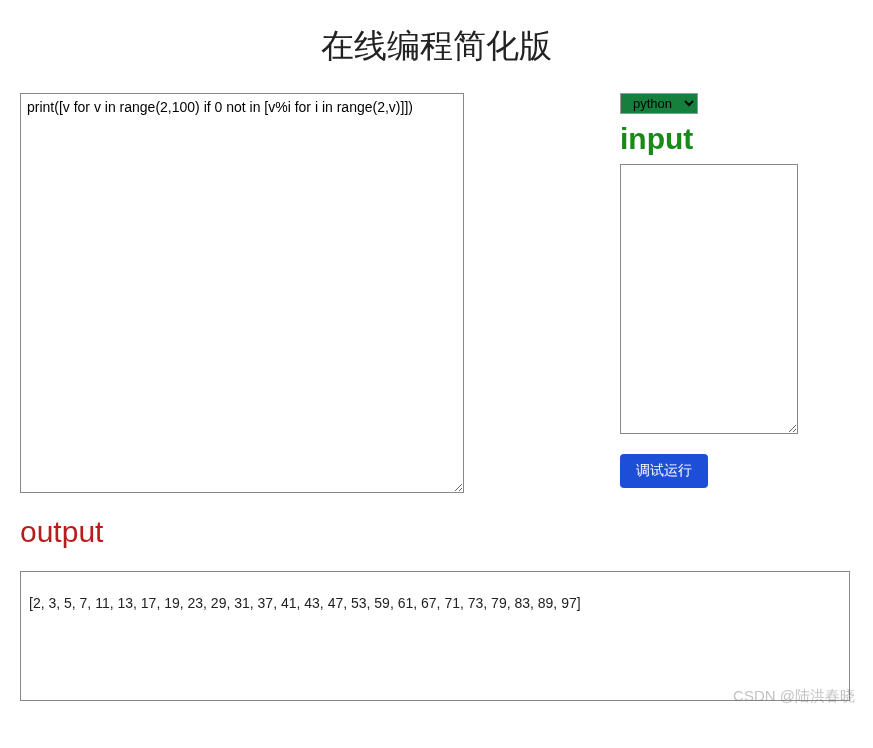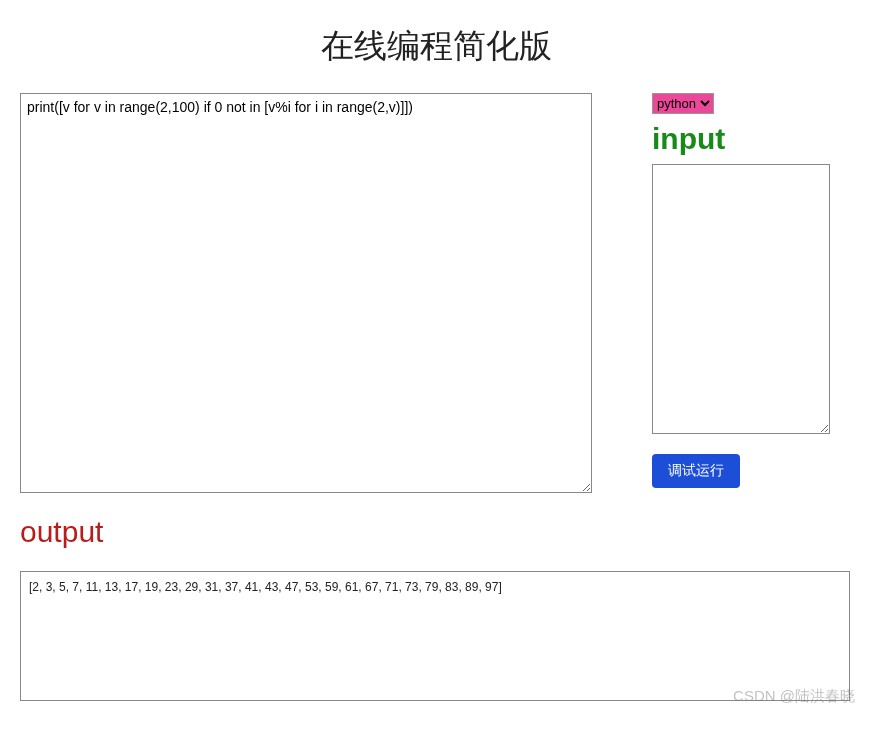--- a/index.html
+++ b/index.html
@@ -24,35 +24,35 @@
       gap: 60px;
       align-items: flex-start;
     }
     .left-col {
       flex: 0 0 540px;
     }
     .right-col {
       flex: 1;
     }
     .code-area {
-      width: 572px;
+      width: 444px;
       height: 400px;
       resize: both;
       border: 1px solid #888;
       padding: 4px 6px;
       font-family: Arial, sans-serif;
       font-size: 14px;
       line-height: 1.4;
       outline: none;
     }
     .lang-select {
       border: 1px solid #999;
-      background: #ec4899;
+      background: #15803d;
       font-size: 13px;
-      padding: 1px 0;
+      padding: 1px 8px;
     }
     .section-heading {
       color: #178a17;
       font-size: 30px;
       font-weight: 700;
       margin: 8px 0 8px 0;
     }
     .input-area {
       width: 178px;
       height: 270px;
@@ -77,23 +77,23 @@
     .output-heading {
       color: #b91c1c;
       font-size: 30px;
       font-weight: 400;
       margin: 18px 0 22px 0;
     }
     .output-box {
       width: 830px;
       min-height: 130px;
       border: 1px solid #888;
-      padding: 8px 8px;
+      padding: 23px 8px;
       font-family: Arial, sans-serif;
-      font-size: 12px;
+      font-size: 14px;
       color: #222;
       white-space: pre-wrap;
     }
     .watermark {
       position: absolute;
       right: 18px;
       top: 687px;
       color: rgba(120,120,120,0.45);
       font-size: 15px;
       font-family: "Microsoft YaHei", sans-serif;

